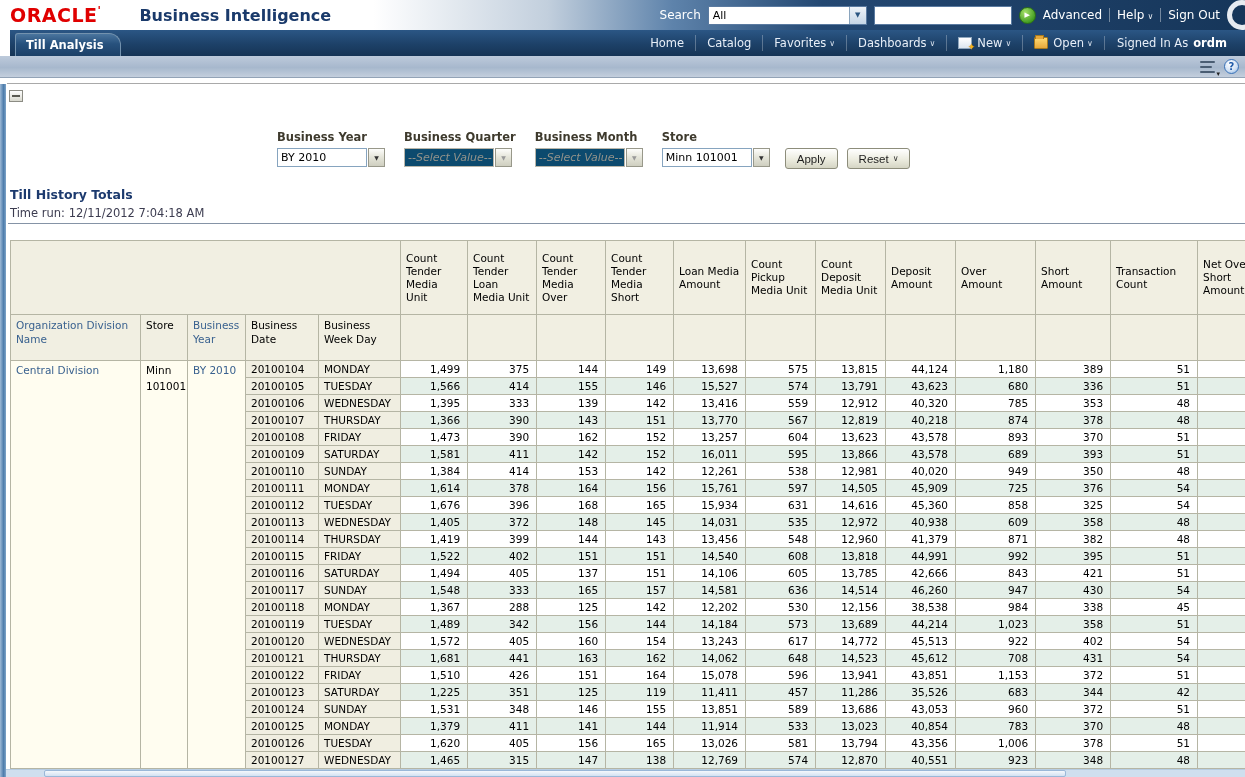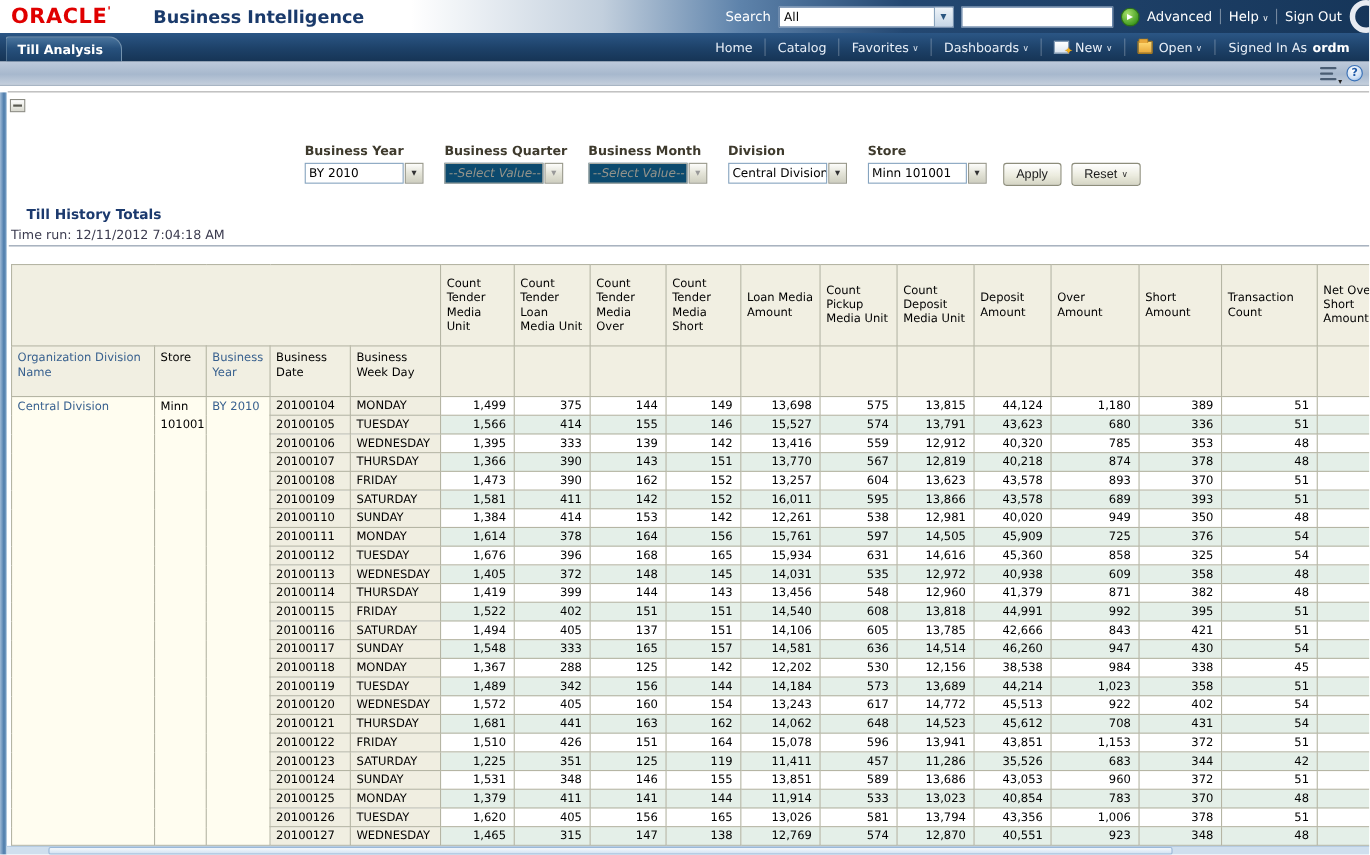--- a/index.html
+++ b/index.html
@@ -21,21 +21,21 @@
     display:flex; align-items:center; justify-content:center; font-size:7px; color:#2a5580; }
   .search-input { width:138px; height:19px; border:1px solid #5a7aa0; background:#fff; font-size:11px; padding:0 3px; }
   .go-btn { width:17px; height:17px; border-radius:50%; border:1px solid #2d7215;
     background:radial-gradient(circle at 35% 30%, #a6e06a, #3f9a1f 75%); color:#fff; font-size:7px;
     display:flex; align-items:center; justify-content:center; }
   .top-sep { width:1px; height:14px; background:rgba(255,255,255,.4); }
   .chev { font-size:8px; margin-left:3px; opacity:.9; }
   .oracle-o-ring { width:30px; height:30px; border:5px solid #e7ebf1; border-radius:50%; margin-right:-16px; flex:none; }
 
   
-  .navbar { position:absolute; top:30px; left:0; right:0; height:26px;
+  .navbar { position:absolute; top:30px; left:10px; right:0; height:26px;
     background:linear-gradient(#2b5685,#1d4168 55%,#163455); display:flex; align-items:flex-end; }
   .page-tab { margin-left:5px; height:23px; padding:0 16px 0 10px; display:flex; align-items:center;
     background:linear-gradient(#4a759e,#27517d 45%,#1c4067); color:#fff; font-weight:bold; font-size:11.5px;
     border:1px solid #7392ae; border-bottom:none; border-radius:3px 12px 0 0; }
   .nav-menu { margin-left:auto; height:26px; display:flex; align-items:center; color:#e8eff8; font-size:11.5px; padding-right:12px; }
   .nav-item { display:flex; align-items:center; padding:0 11px; height:16px; border-left:1px solid rgba(255,255,255,.28); cursor:default; }
   .nav-item:first-child { border-left:none; }
   .nav-icon { width:14px; height:12px; margin-right:5px; position:relative; flex:none; }
   .icon-newdoc { background:linear-gradient(#ffffff,#dce6f0); border:1px solid #8fa6bd; }
   .icon-newdoc::after { content:"✦"; position:absolute; right:-4px; bottom:-4px; color:#f2b21d; font-size:9px; text-shadow:0 0 1px #a05a00; }
@@ -75,21 +75,21 @@
     font-size:6px; color:#333; }
   .combo.disabled .combo-field { background:#0c4a6e; color:#93938b; font-style:italic; border-color:#b9b6aa; }
   .combo.disabled .combo-btn { color:#999; background:linear-gradient(#ececе4,#d8d8cc); }
   .filter-actions { display:flex; gap:9px; margin-top:18px; margin-left:-4px;justify-content:center; }
   .btn { height:21px; padding:0 11px; border:1px solid #8d8d7b; border-radius:3px;
     background:linear-gradient(#ffffff,#ececdf 55%,#d5d5c4); font-size:11.5px; color:#1d1d1d;
     display:flex; align-items:center; white-space:nowrap; }
   .btn .chev2 { font-size:8px; margin-left:4px; color:#333; }
 
   
-  .report-title { position:absolute; top:187px; left:24px; color:#1c3a6e; font-weight:bold; font-size:12.5px; }
+  .report-title { position:absolute; top:187px; left:10px; color:#1c3a6e; font-weight:bold; font-size:12.5px; }
   .time-run { position:absolute; top:206px; left:10px; color:#3c3c50; font-size:11.5px; }
   .rule { position:absolute; top:223px; left:8px; right:0; height:1px; background:#8593a6; }
 
   
   .table-wrap { position:absolute; top:240px; left:10px; right:0; bottom:6px; overflow:hidden; }
   table.till { border-collapse:collapse; table-layout:fixed; width:1247px; font-size:10.5px; }
   table.till th, table.till td { border:1px solid #b5b5a4; }
   th.corner, th.mh, th.ch, th.empty-h { background:#f1efe2; font-weight:normal; text-align:left; color:#000; }
   th.mh { vertical-align:middle; padding:3px 5px; line-height:13px; height:74px; }
   th.ch { vertical-align:top; padding:3px 5px; line-height:14px; height:46px; }
@@ -192,27 +192,20 @@
         <span class="filter-label">Business Quarter</span>
         <div class="combo disabled">
           <span class="combo-field">--Select Value--</span>
           <span class="combo-btn">▼</span>
         </div>
       </div>
       <div class="filter">
         <span class="filter-label">Business Month</span>
         <div class="combo disabled">
           <span class="combo-field">--Select Value--</span>
-          <span class="combo-btn">▼</span>
-        </div>
-      </div>
-      <div class="filter">
-        <span class="filter-label">Division</span>
-        <div class="combo">
-          <span class="combo-field">Central Division</span>
           <span class="combo-btn">▼</span>
         </div>
       </div>
       <div class="filter">
         <span class="filter-label">Store</span>
         <div class="combo">
           <span class="combo-field">Minn 101001</span>
           <span class="combo-btn">▼</span>
         </div>
       </div>

